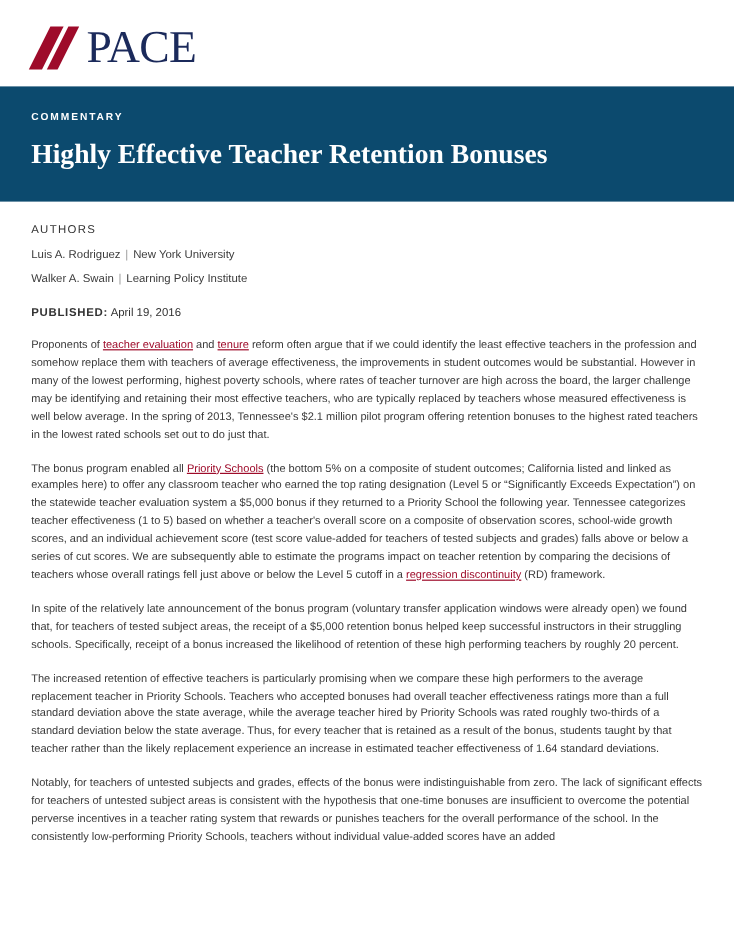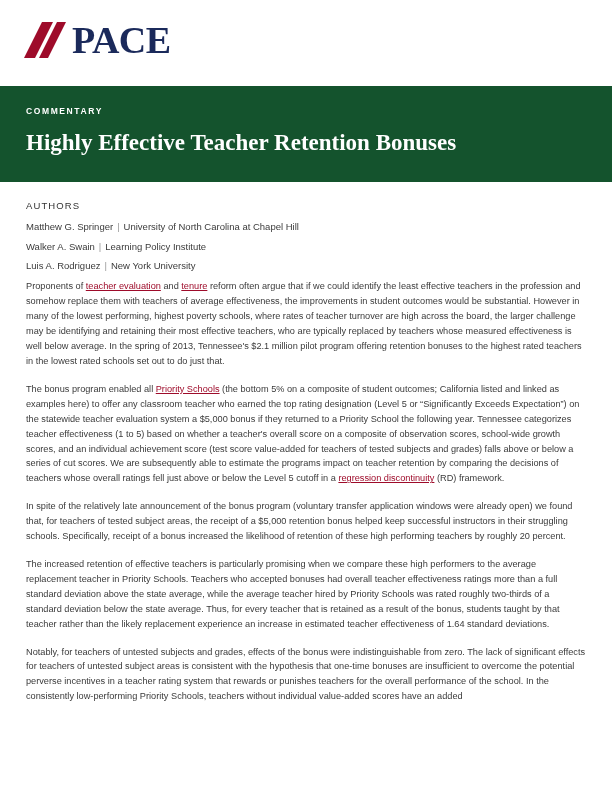--- a/index.html
+++ b/index.html
@@ -35,33 +35,32 @@
   }
   .logo-mark {
     width: 44px;
     height: 40px;
     position: relative;
     flex: none;
   }
   .logo-mark svg { display: block; }
   .logo-text {
     font-family: "Liberation Serif", serif;
-    font-weight: bold;
+    font-weight: normal;
     font-size: 38px;
     letter-spacing: -0.5px;
     color: #1b2a5b;
     line-height: 40px;
   }
 
   
   .hero {
-    background: #14532d;
+    background: #0c4a6e;
     color: #ffffff;
     padding: 20px 26px 26px 26px;
-    margin-top: 14px;
   }
   .hero-kicker {
     font-size: 8.5px;
     letter-spacing: 1.6px;
     font-weight: bold;
     text-transform: uppercase;
     margin-bottom: 14px;
     color: #ffffff;
   }
   .hero-title {
@@ -136,29 +135,30 @@
   <div class="hero">
     <div class="hero-kicker">COMMENTARY</div>
     <h1 class="hero-title">Highly Effective Teacher Retention Bonuses</h1>
   </div>
 
   <div class="content">
 
     <div class="section-label">AUTHORS</div>
 
     <div class="author-line">
-      <span>Matthew G. Springer</span><span class="author-sep">|</span><span>University of North Carolina at Chapel Hill</span>
+      <span>Luis A. Rodriguez</span><span class="author-sep">|</span><span>New York University</span>
     </div>
     <div class="author-line">
       <span>Walker A. Swain</span><span class="author-sep">|</span><span>Learning Policy Institute</span>
     </div>
-    <div class="author-line">
-      <span>Luis A. Rodriguez</span><span class="author-sep">|</span><span>New York University</span>
+
+    <div class="published">
+      <span class="pub-label">PUBLISHED:</span>
+      <span>April 19, 2016</span>
     </div>
-
 
     <p class="para"><span>Proponents of </span><a class="link" href="#">teacher evaluation</a><span> and </span><a class="link" href="#">tenure</a><span> reform often argue that if we could identify the least effective teachers in the profession and somehow replace them with teachers of average effectiveness, the improvements in student outcomes would be substantial. However in many of the lowest performing, highest poverty schools, where rates of teacher turnover are high across the board, the larger challenge may be identifying and retaining their most effective teachers, who are typically replaced by teachers whose measured effectiveness is well below average. In the spring of 2013, Tennessee's $2.1 million pilot program offering retention bonuses to the highest rated teachers in the lowest rated schools set out to do just that.</span></p>
 
     <p class="para"><span>The bonus program enabled all </span><a class="link" href="#">Priority Schools</a><span> (the bottom 5% on a composite of student outcomes; California listed and linked as examples here) to offer any classroom teacher who earned the top rating designation (Level 5 or “Significantly Exceeds Expectation”) on the statewide teacher evaluation system a $5,000 bonus if they returned to a Priority School the following year. Tennessee categorizes teacher effectiveness (1 to 5) based on whether a teacher's overall score on a composite of observation scores, school-wide growth scores, and an individual achievement score (test score value-added for teachers of tested subjects and grades) falls above or below a series of cut scores. We are subsequently able to estimate the programs impact on teacher retention by comparing the decisions of teachers whose overall ratings fell just above or below the Level 5 cutoff in a </span><a class="link" href="#">regression discontinuity</a><span> (RD) framework.</span></p>
 
     <p class="para">In spite of the relatively late announcement of the bonus program (voluntary transfer application windows were already open) we found that, for teachers of tested subject areas, the receipt of a $5,000 retention bonus helped keep successful instructors in their struggling schools. Specifically, receipt of a bonus increased the likelihood of retention of these high performing teachers by roughly 20 percent.</p>
 
     <p class="para">The increased retention of effective teachers is particularly promising when we compare these high performers to the average replacement teacher in Priority Schools. Teachers who accepted bonuses had overall teacher effectiveness ratings more than a full standard deviation above the state average, while the average teacher hired by Priority Schools was rated roughly two-thirds of a standard deviation below the state average. Thus, for every teacher that is retained as a result of the bonus, students taught by that teacher rather than the likely replacement experience an increase in estimated teacher effectiveness of 1.64 standard deviations.</p>
 
     <p class="para">Notably, for teachers of untested subjects and grades, effects of the bonus were indistinguishable from zero. The lack of significant effects for teachers of untested subject areas is consistent with the hypothesis that one-time bonuses are insufficient to overcome the potential perverse incentives in a teacher rating system that rewards or punishes teachers for the overall performance of the school. In the consistently low-performing Priority Schools, teachers without individual value-added scores have an added</p>

